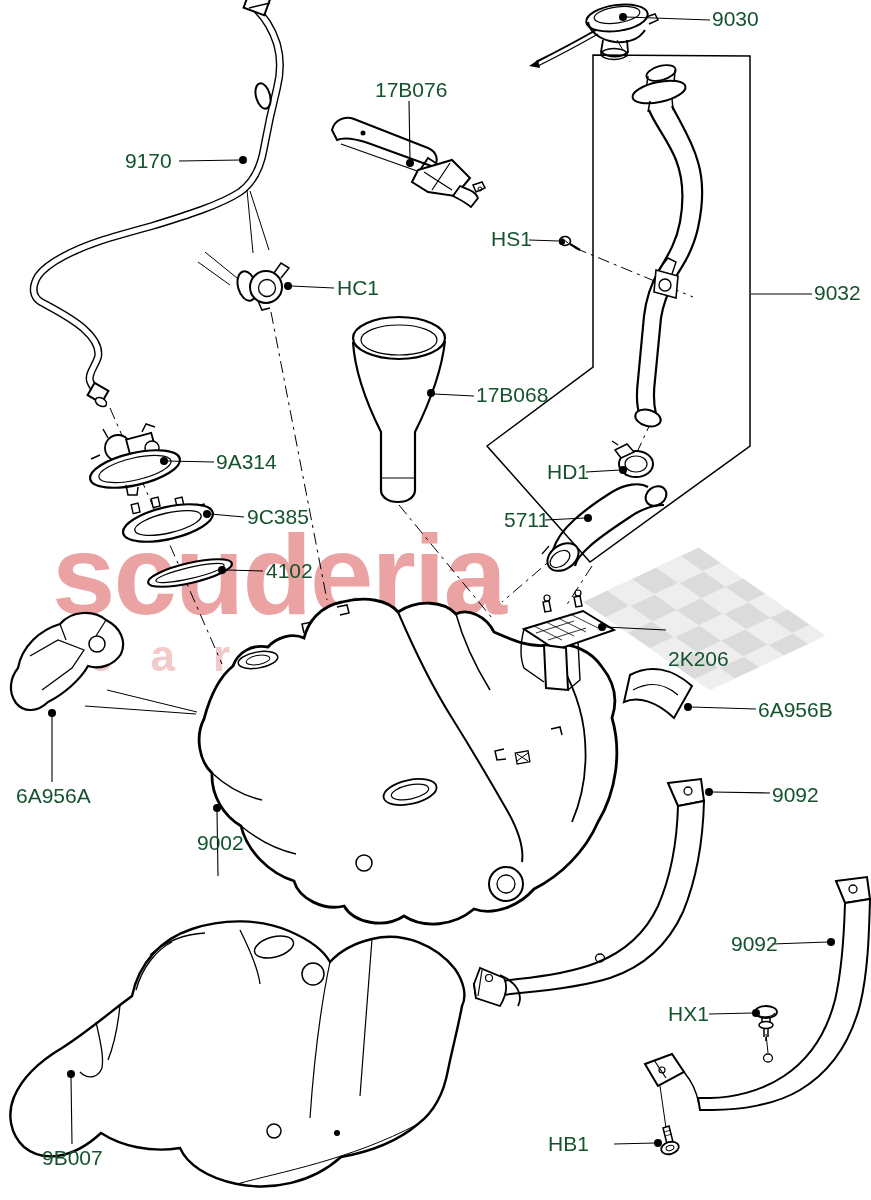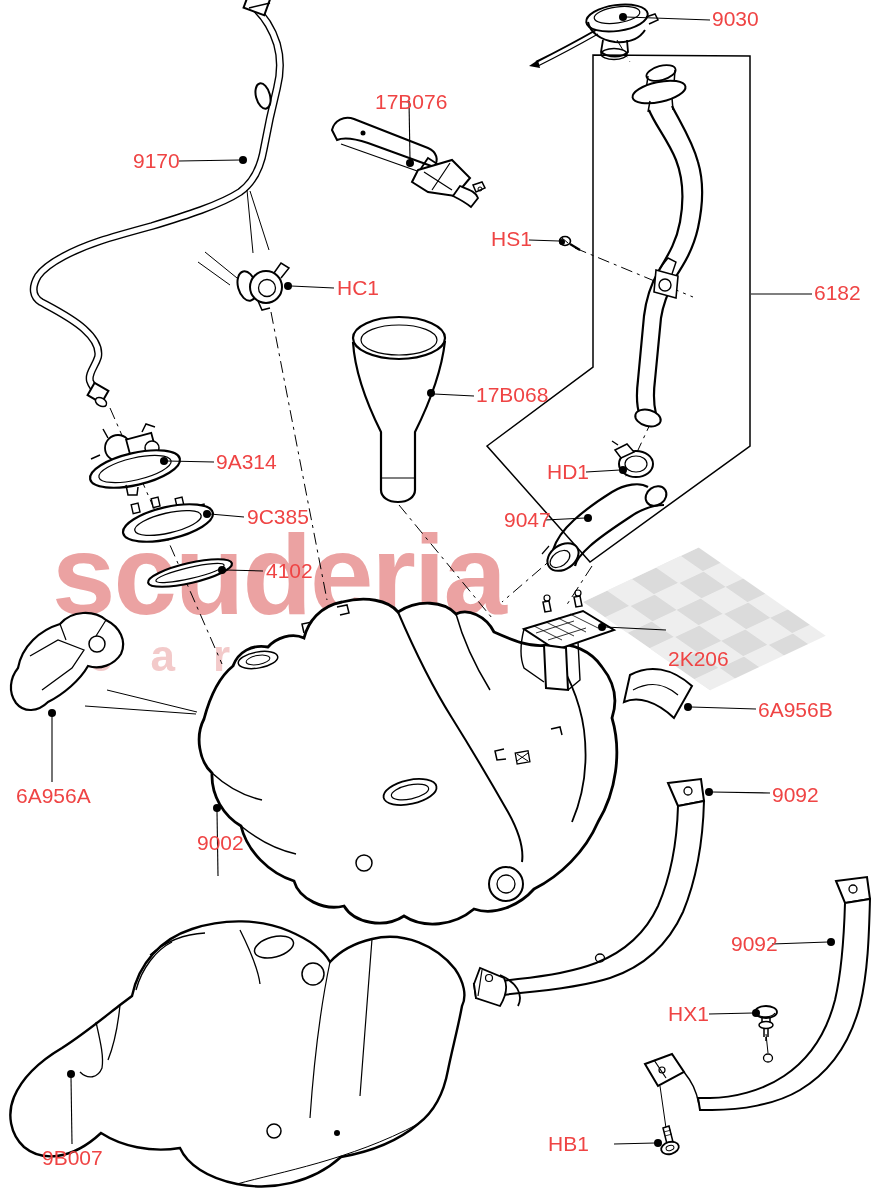--- a/index.html
+++ b/index.html
@@ -3,21 +3,21 @@
 <meta charset="utf-8">
 <style>
   html,body{margin:0;padding:0;background:#fff;}
   #stage{position:relative;width:871px;height:1200px;background:#fff;overflow:hidden;
          font-family:"Liberation Sans", sans-serif;}
   .wm1{position:absolute;left:52px;top:518px;font-size:114px;font-weight:bold;
        color:#EBA2A2;letter-spacing:-2px;line-height:1;user-select:none;}
   .wm2{position:absolute;left:88px;top:634px;font-size:44px;font-weight:bold;
        color:#F3CACA;letter-spacing:38px;line-height:1;user-select:none;}
   svg{position:absolute;left:0;top:0;}
-  .lbl{position:absolute;font-size:21px;color:#ef4444;line-height:1.05;cursor:pointer;
+  .lbl{position:absolute;font-size:21px;color:#14532d;line-height:1.05;cursor:pointer;
        white-space:nowrap;}
 </style>
 </head>
 <body>
 
 <div id="stage">
 
   <div class="wm1">scuderia</div>
   <div class="wm2">car parts</div>
 
@@ -325,28 +325,28 @@
         <circle cx="217" cy="808" r="4"></circle>
       <circle cx="831" cy="942" r="4"></circle>
         <circle cx="756" cy="1013" r="4"></circle>
         <circle cx="658" cy="1143" r="4"></circle>
       <circle cx="71" cy="1074" r="4"></circle>
         <circle cx="562" cy="242" r="3"></circle>
     </g>
   </svg>
 
   <div class="lbl" style="left:712px;top:8px">9030</div>
-  <div class="lbl" style="left:375px;top:91px">17B076</div>
-  <div class="lbl" style="left:133px;top:150px">9170</div>
+  <div class="lbl" style="left:375px;top:79px">17B076</div>
+  <div class="lbl" style="left:125px;top:150px">9170</div>
   <div class="lbl" style="left:491px;top:228px">HS1</div>
   <div class="lbl" style="left:337px;top:277px">HC1</div>
-  <div class="lbl" style="left:814px;top:282px">6182</div>
+  <div class="lbl" style="left:814px;top:282px">9032</div>
   <div class="lbl" style="left:476px;top:384px">17B068</div>
   <div class="lbl" style="left:547px;top:461px">HD1</div>
-  <div class="lbl" style="left:504px;top:509px">9047</div>
+  <div class="lbl" style="left:504px;top:509px">5711</div>
   <div class="lbl" style="left:216px;top:451px">9A314</div>
   <div class="lbl" style="left:247px;top:506px">9C385</div>
   <div class="lbl" style="left:266px;top:560px">4102</div>
   <div class="lbl" style="left:668px;top:648px">2K206</div>
   <div class="lbl" style="left:758px;top:699px">6A956B</div>
   <div class="lbl" style="left:16px;top:785px">6A956A</div>
   <div class="lbl" style="left:772px;top:784px">9092</div>
   <div class="lbl" style="left:197px;top:832px">9002</div>
   <div class="lbl" style="left:731px;top:933px">9092</div>
   <div class="lbl" style="left:668px;top:1003px">HX1</div>

